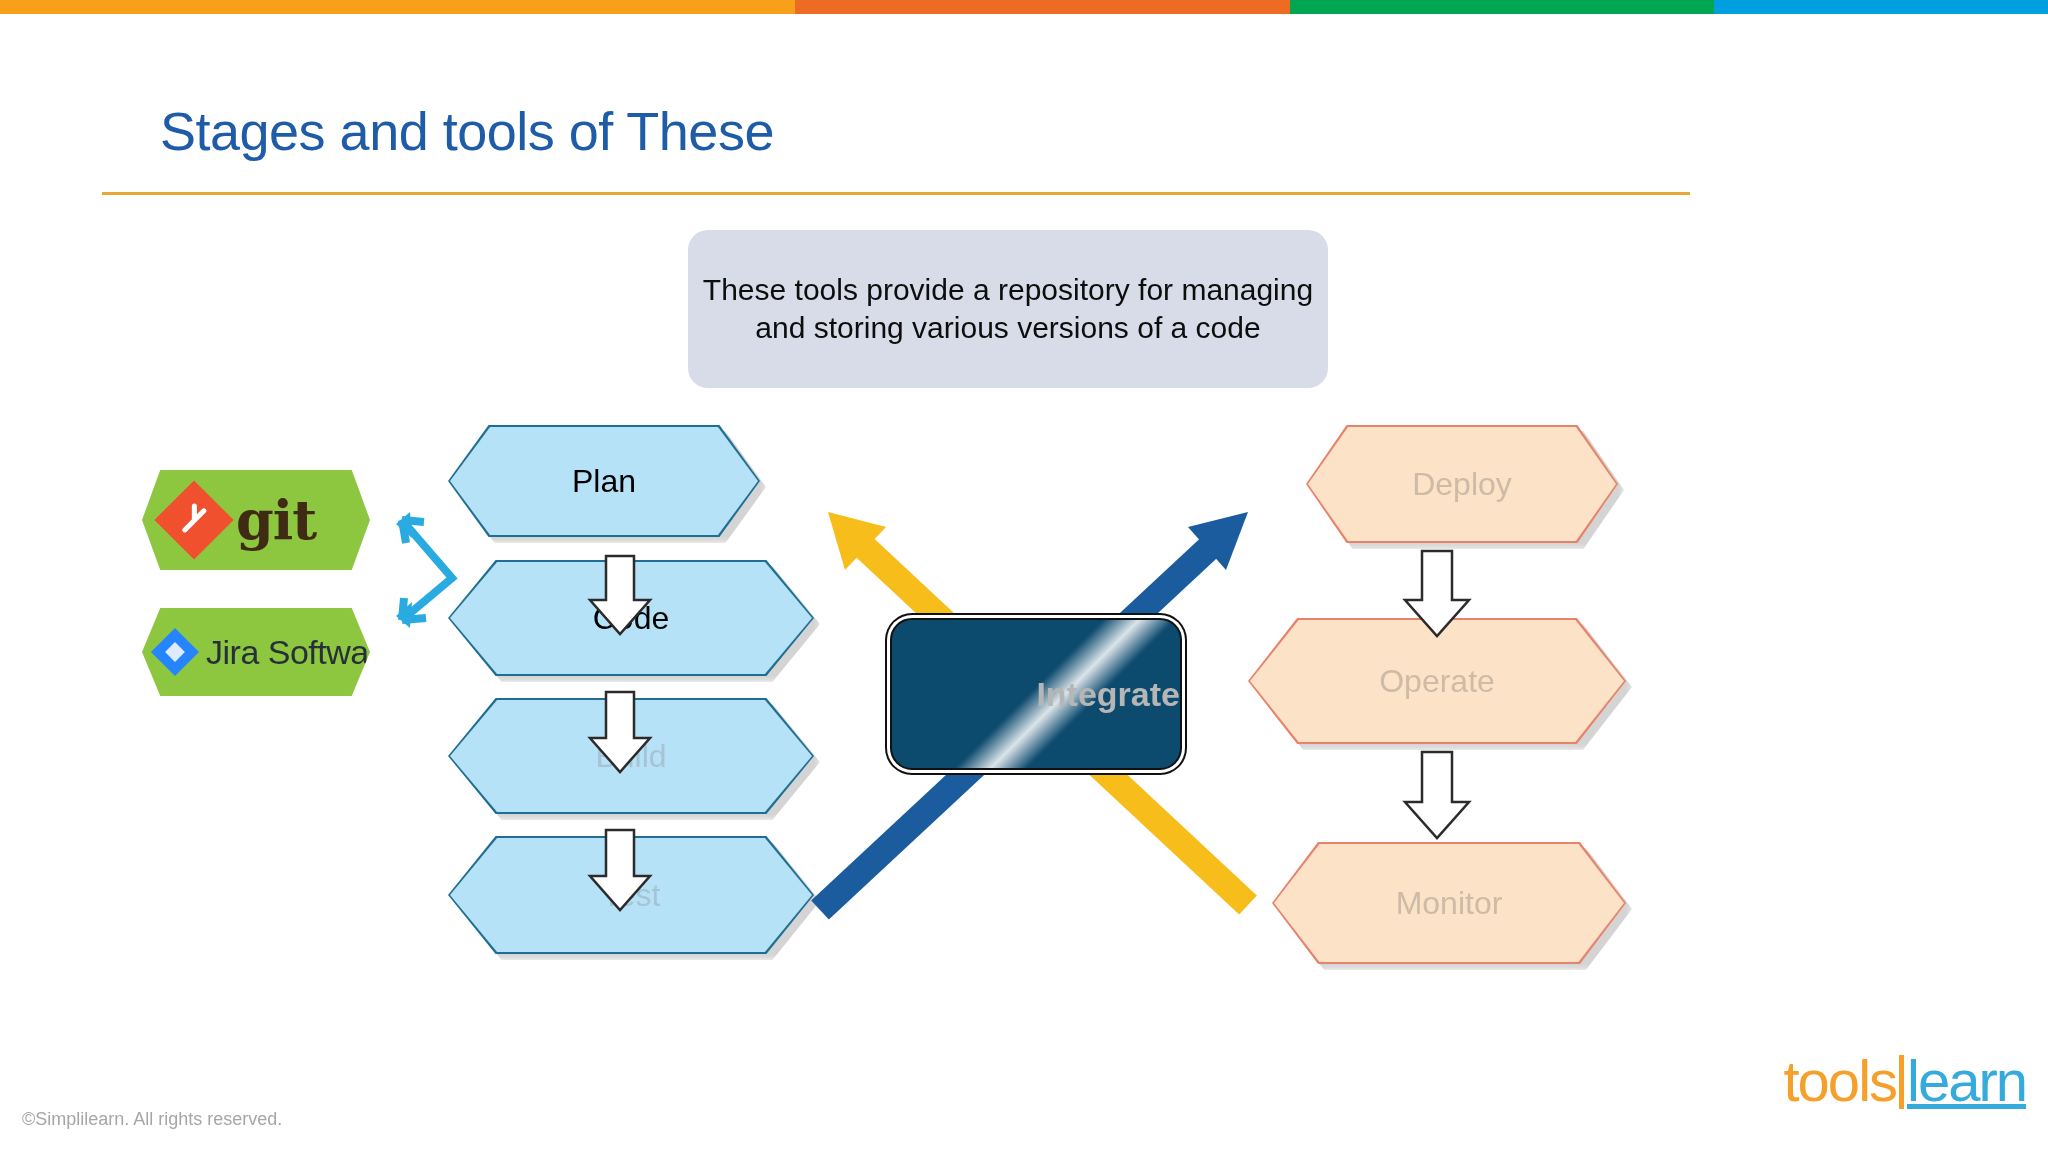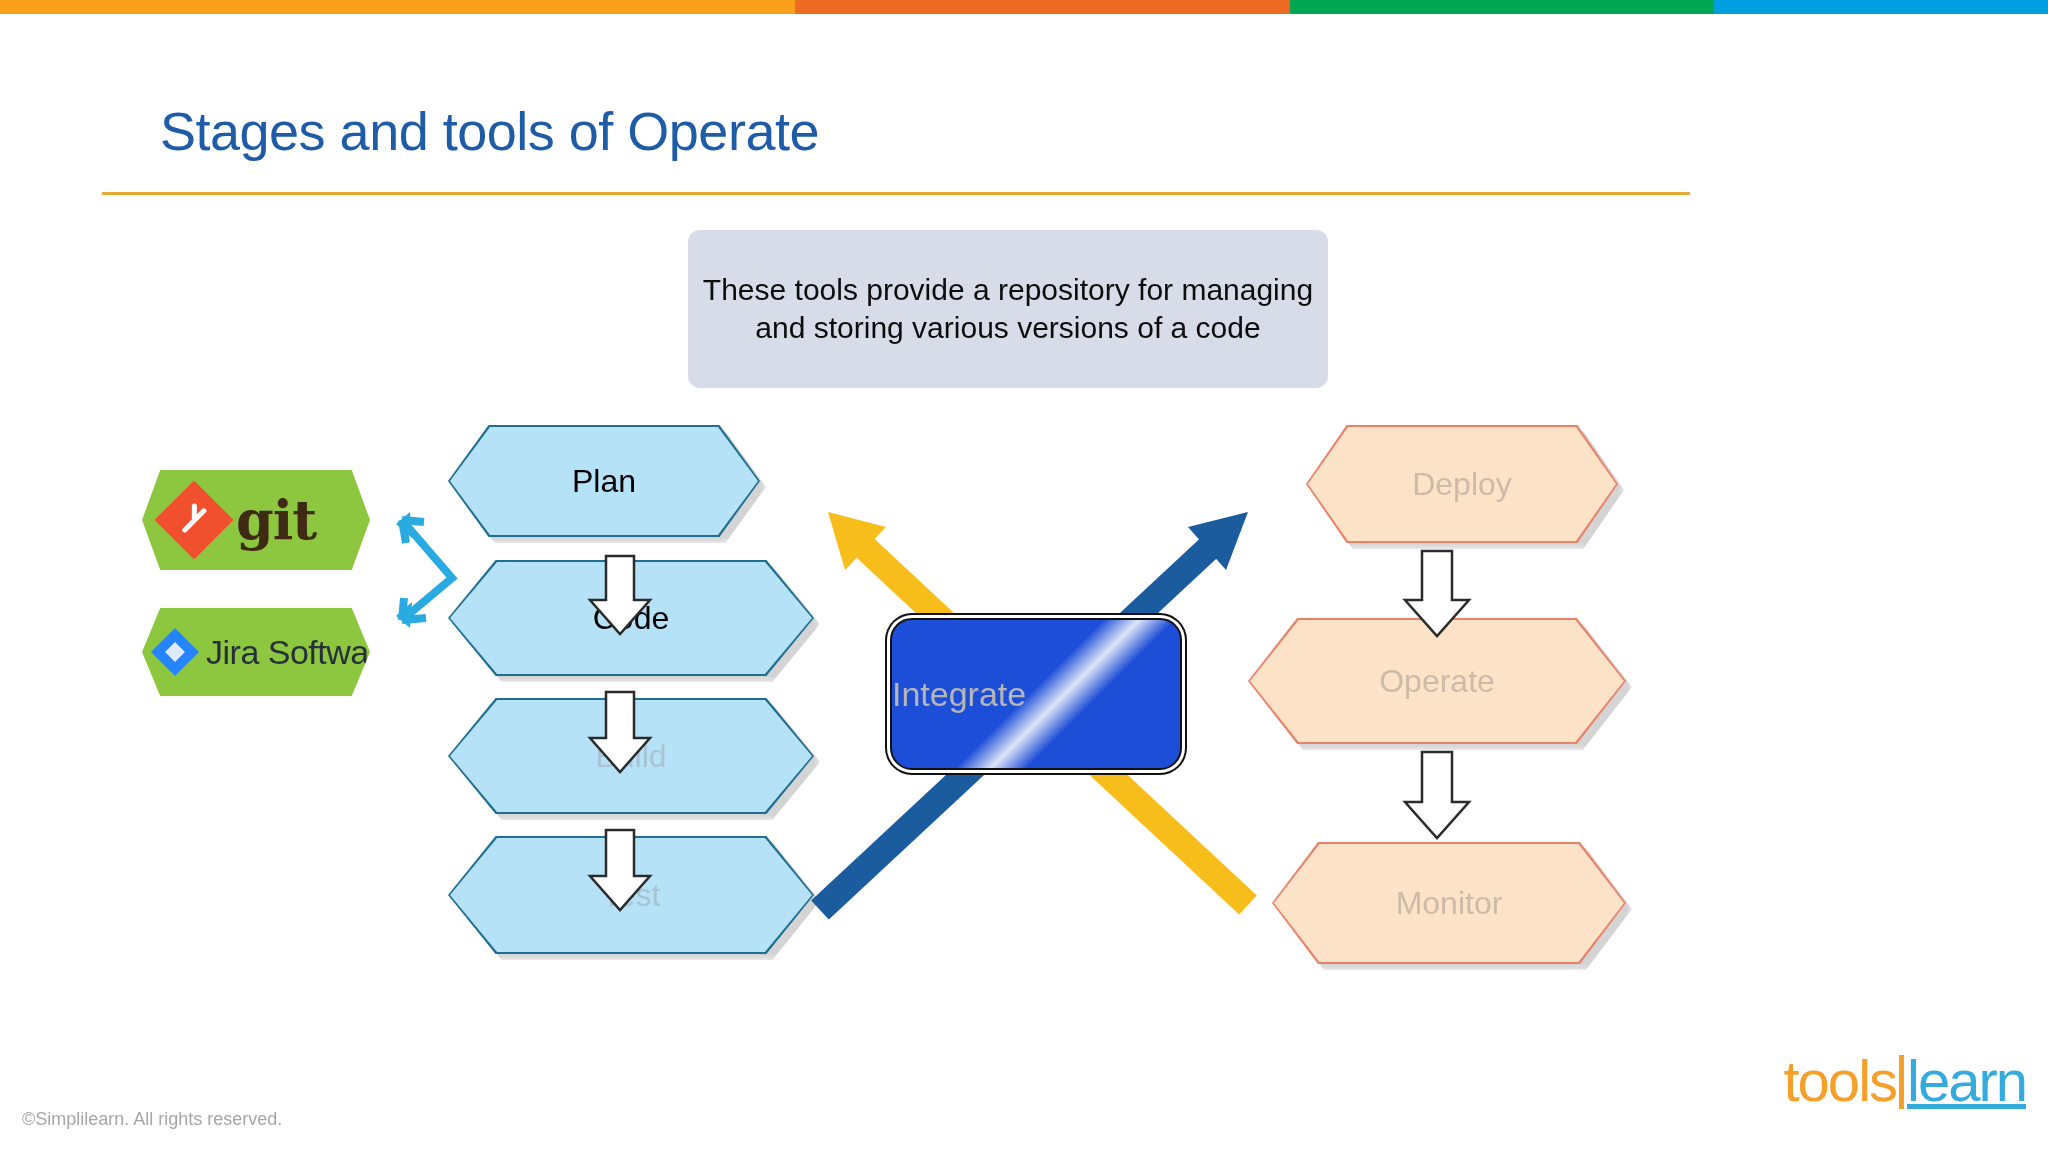--- a/index.html
+++ b/index.html
@@ -48,21 +48,21 @@
   }
 
   
   .callout {
     position: absolute;
     left: 688px;
     top: 230px;
     width: 640px;
     height: 158px;
     background: #d7dce8;
-    border-radius: 12px;
+    border-radius: 20px;
     display: flex;
     align-items: center;
     justify-content: center;
     box-sizing: border-box;
     padding: 0 8px;
   }
   .callout-text {
     font-size: 30px;
     line-height: 38px;
     color: #0d0d0d;
@@ -186,28 +186,29 @@
   .stage.s-monitor { left: 1272px; top: 842px; width: 354px; height: 122px; }
 
   
   .integrate {
     position: absolute;
     left: 890px;
     top: 618px;
     width: 288px;
     height: 148px;
     border-radius: 22px;
-    background: #1d4ed8;
+    background: #0c4a6e;
     border: 2px solid #111111;
     box-shadow: 0 0 0 3px #ffffff, 0 0 0 5px #111111;
     display: flex;
     align-items: center;
-    justify-content: flex-start;
+    justify-content: flex-end;
     z-index: 6;
     overflow: hidden;
+    font-weight: bold;
   }
   .integrate::after {
     content: "";
     position: absolute;
     left: -40%; top: -60%;
     width: 200%; height: 220%;
     background: linear-gradient(135deg, rgba(255,255,255,0) 46%, rgba(255,255,255,0.85) 50%, rgba(255,255,255,0) 54%);
     pointer-events: none;
   }
   .integrate-label {
@@ -258,21 +259,21 @@
 </head>
 <body>
 
 <div id="slide">
 
   <div class="topbar seg1"></div>
   <div class="topbar seg2"></div>
   <div class="topbar seg3"></div>
   <div class="topbar seg4"></div>
 
-  <div class="slide-title">Stages and tools of Operate</div>
+  <div class="slide-title">Stages and tools of These</div>
   <div class="title-rule"></div>
 
   <div class="callout">
     <div class="callout-text">These tools provide a repository for managing and storing various versions of a code</div>
   </div>
 
   <div class="tool-hex git">
     <span class="git-mark"></span>
     <span class="git-word">git</span>
   </div>

